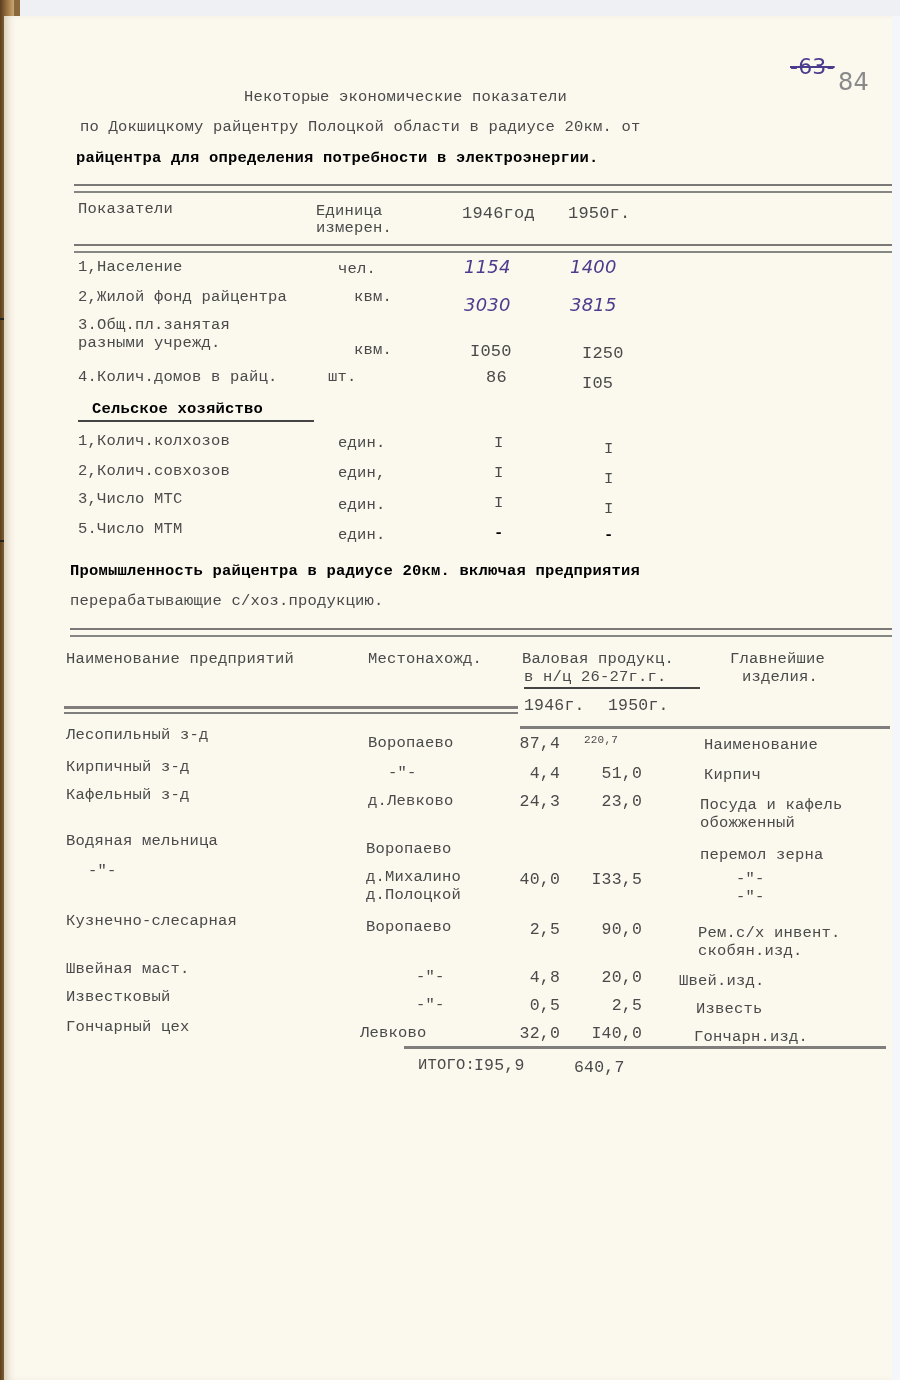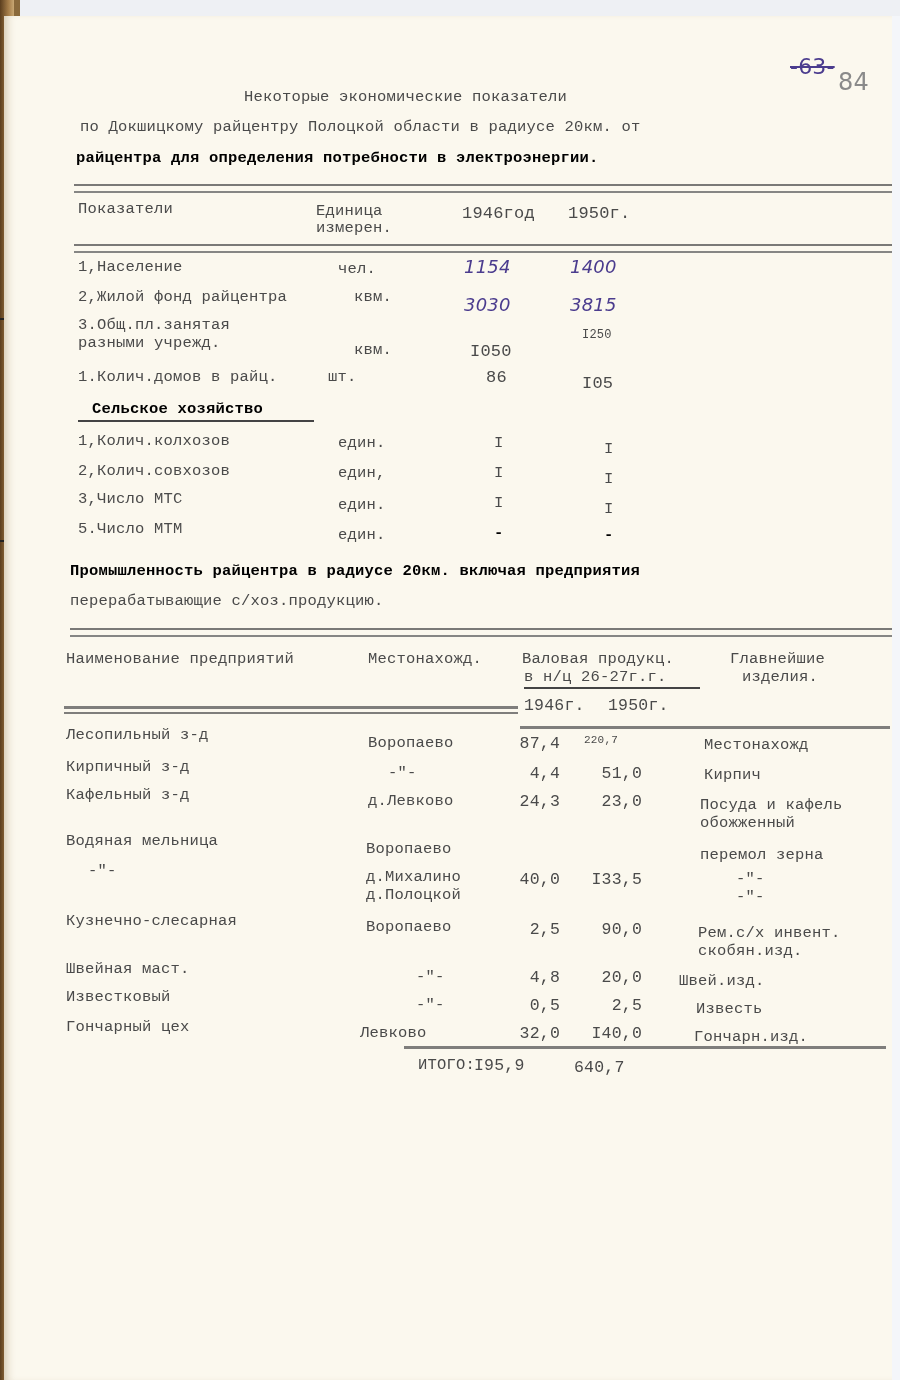--- a/index.html
+++ b/index.html
@@ -71,23 +71,23 @@
 
   <div class="t" style="left:74px;top:272px">2,Жилой фонд райцентра</div>
   <div class="t" style="left:350px;top:272px">квм.</div>
   <div class="t hand" style="left:460px;top:278px">3030</div>
   <div class="t hand" style="left:566px;top:278px">3815</div>
 
   <div class="t" style="left:74px;top:300px">3.Общ.пл.занятая</div>
   <div class="t" style="left:74px;top:318px">разными учрежд.</div>
   <div class="t" style="left:350px;top:325px">квм.</div>
   <div class="t" style="left:466px;top:326px;font-size:17px">I050</div>
-  <div class="t" style="left:578px;top:312px;font-size:12px">I250</div>
+  <div class="t" style="left:578px;top:328px;font-size:17px">I250</div>
 
-  <div class="t" style="left:74px;top:352px">1.Колич.домов в райц.</div>
+  <div class="t" style="left:74px;top:352px">4.Колич.домов в райц.</div>
   <div class="t" style="left:324px;top:352px">шт.</div>
   <div class="t" style="left:482px;top:352px;font-size:17px">86</div>
   <div class="t" style="left:578px;top:358px;font-size:17px">I05</div>
 
   <div class="t bold" style="left:88px;top:384px">Сельское хозяйство</div>
   <div class="underline" style="left:74px;top:404px;width:236px"></div>
 
   <div class="t" style="left:74px;top:416px">1,Колич.колхозов</div>
   <div class="t" style="left:334px;top:418px">един.</div>
   <div class="t" style="left:490px;top:418px">I</div>
@@ -124,21 +124,21 @@
   <div class="t" style="left:604px;top:680px;font-size:16.5px">1950г.</div>
 
   <div class="rule" style="left:60px;top:690px;width:454px;height:3px"></div>
   <div class="rule" style="left:60px;top:696px;width:454px"></div>
   <div class="rule" style="left:516px;top:710px;width:370px;height:3px"></div>
 
   <div class="t" style="left:62px;top:710px">Лесопильный з-д</div>
   <div class="t" style="left:364px;top:718px">Воропаево</div>
   <div class="t num" style="left:480px;width:76px;top:718px;font-size:16.5px">87,4</div>
   <div class="t num" style="left:546px;width:68px;top:718px;font-size:11px">220,7</div>
-  <div class="t" style="left:700px;top:720px">Местонахожд</div>
+  <div class="t" style="left:700px;top:720px">Наименование</div>
 
   <div class="t" style="left:62px;top:742px">Кирпичный з-д</div>
   <div class="t" style="left:384px;top:748px">-"-</div>
   <div class="t num" style="left:480px;width:76px;top:748px;font-size:16.5px">4,4</div>
   <div class="t num" style="left:570px;width:68px;top:748px;font-size:16.5px">51,0</div>
   <div class="t" style="left:700px;top:750px">Кирпич</div>
 
   <div class="t" style="left:62px;top:770px">Кафельный з-д</div>
   <div class="t" style="left:364px;top:776px">д.Левково</div>
   <div class="t num" style="left:480px;width:76px;top:776px;font-size:16.5px">24,3</div>

